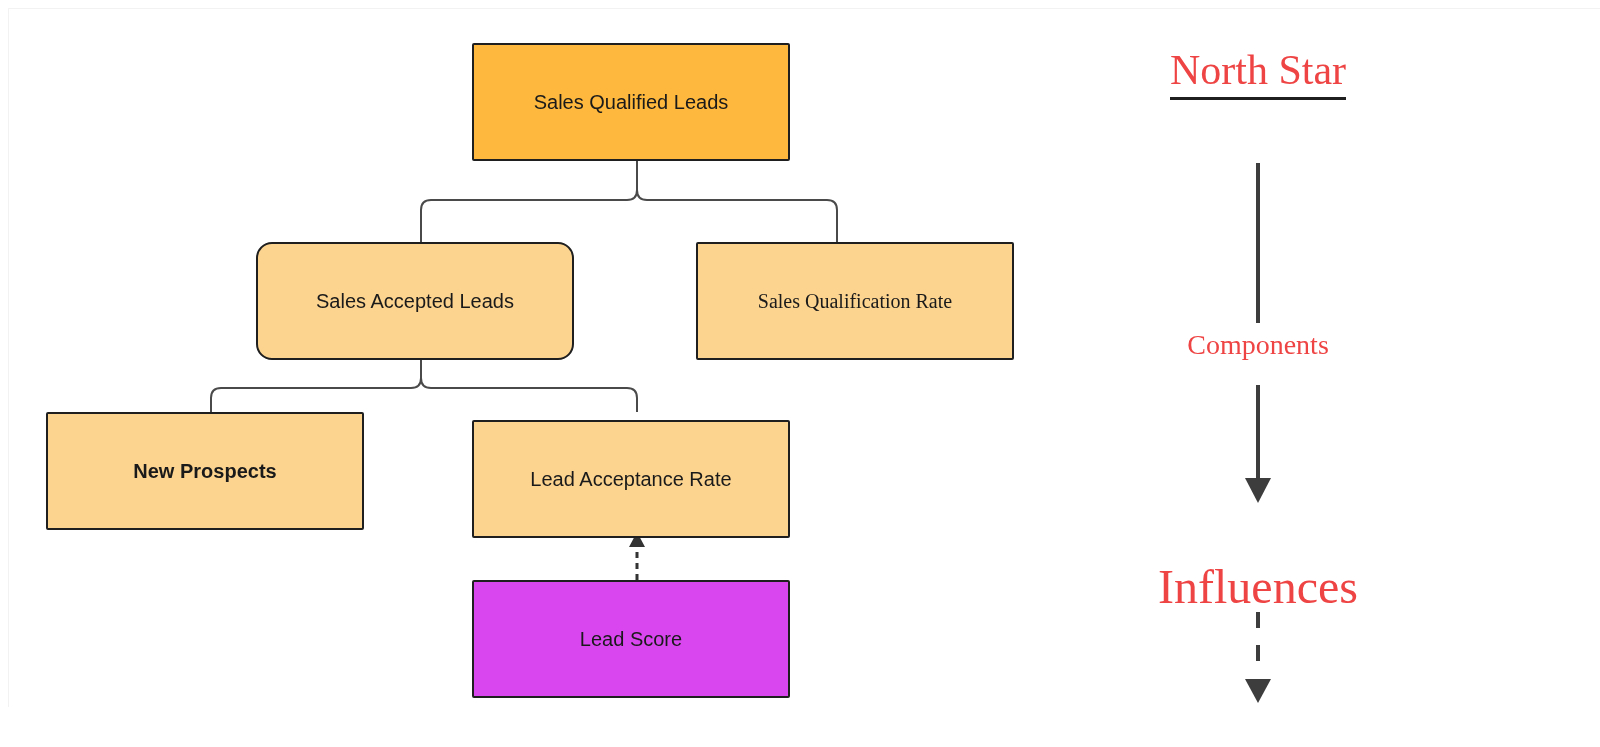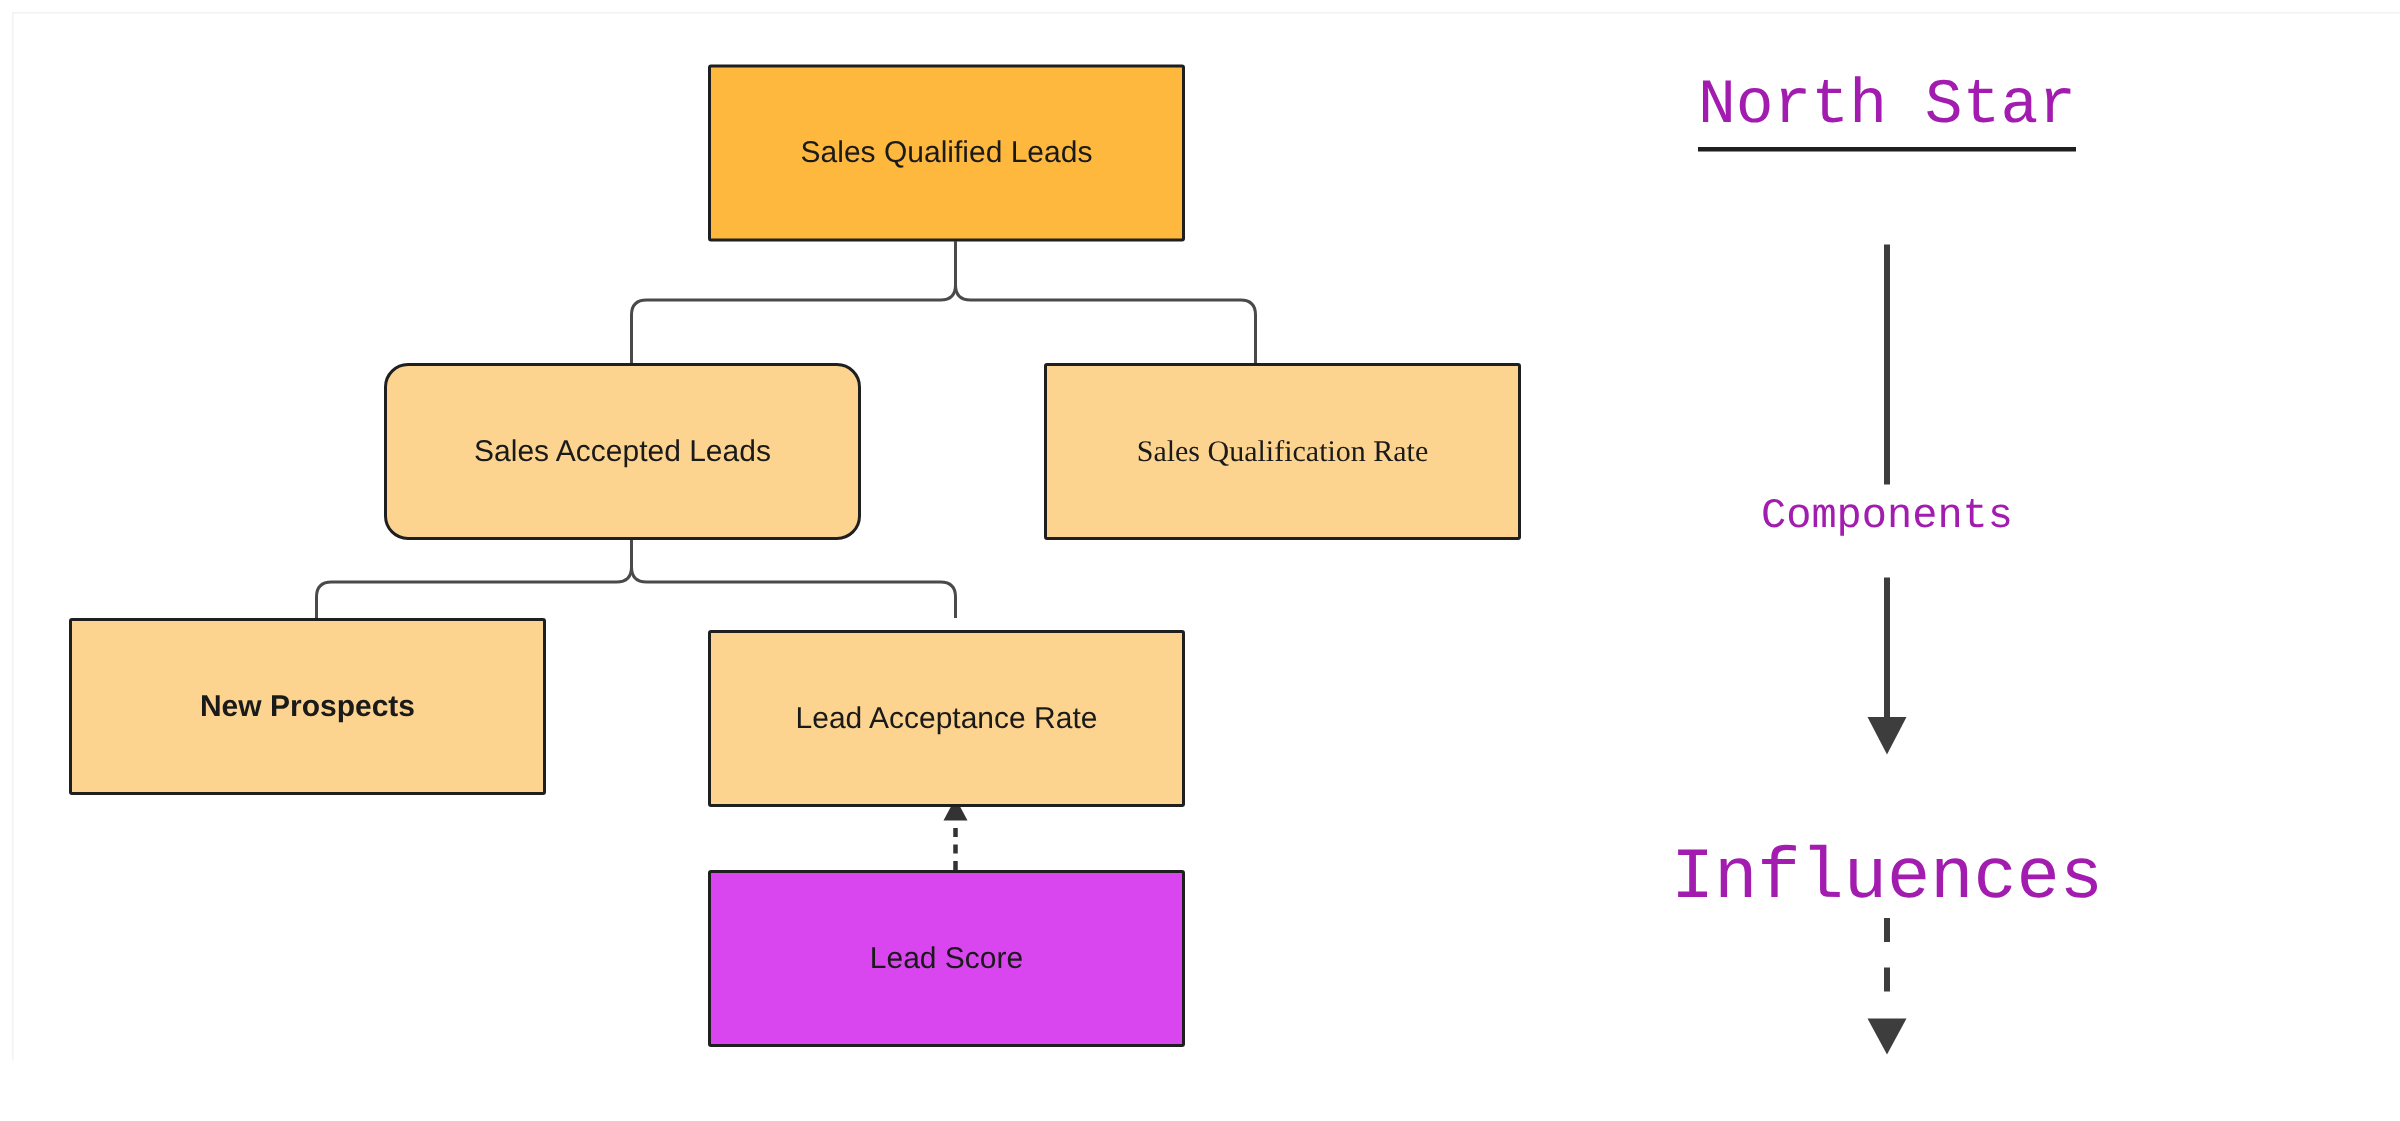--- a/index.html
+++ b/index.html
@@ -27,21 +27,21 @@
 
   #node-sql{left:472px;top:43px;}
   #node-sal{left:256px;top:242px;border-radius:16px;}
   #node-sqr{left:696px;top:242px;font-family:Liberation Serif, serif;}
   #node-np {left:46px; top:412px;font-weight:bold;}
   #node-lar{left:472px;top:420px;}
   #node-ls {left:472px;top:580px;}
 
   .legend-text{
     position:absolute;left:1058px;width:400px;text-align:center;
-    font-family:Liberation Mono, monospace;color:#a21caf;
+    font-family:Liberation Serif, serif;color:#ef4444;
   }
   #legend-title{top:46px;font-size:42px;}
   #legend-title .underline{border-bottom:3px solid #1f1f1f;padding-bottom:4px;}
   #legend-components{top:329px;font-size:28px;}
   #legend-influences{top:559px;font-size:48px;}
 </style>
 </head>
 <body>
 
 <div id="canvas">

